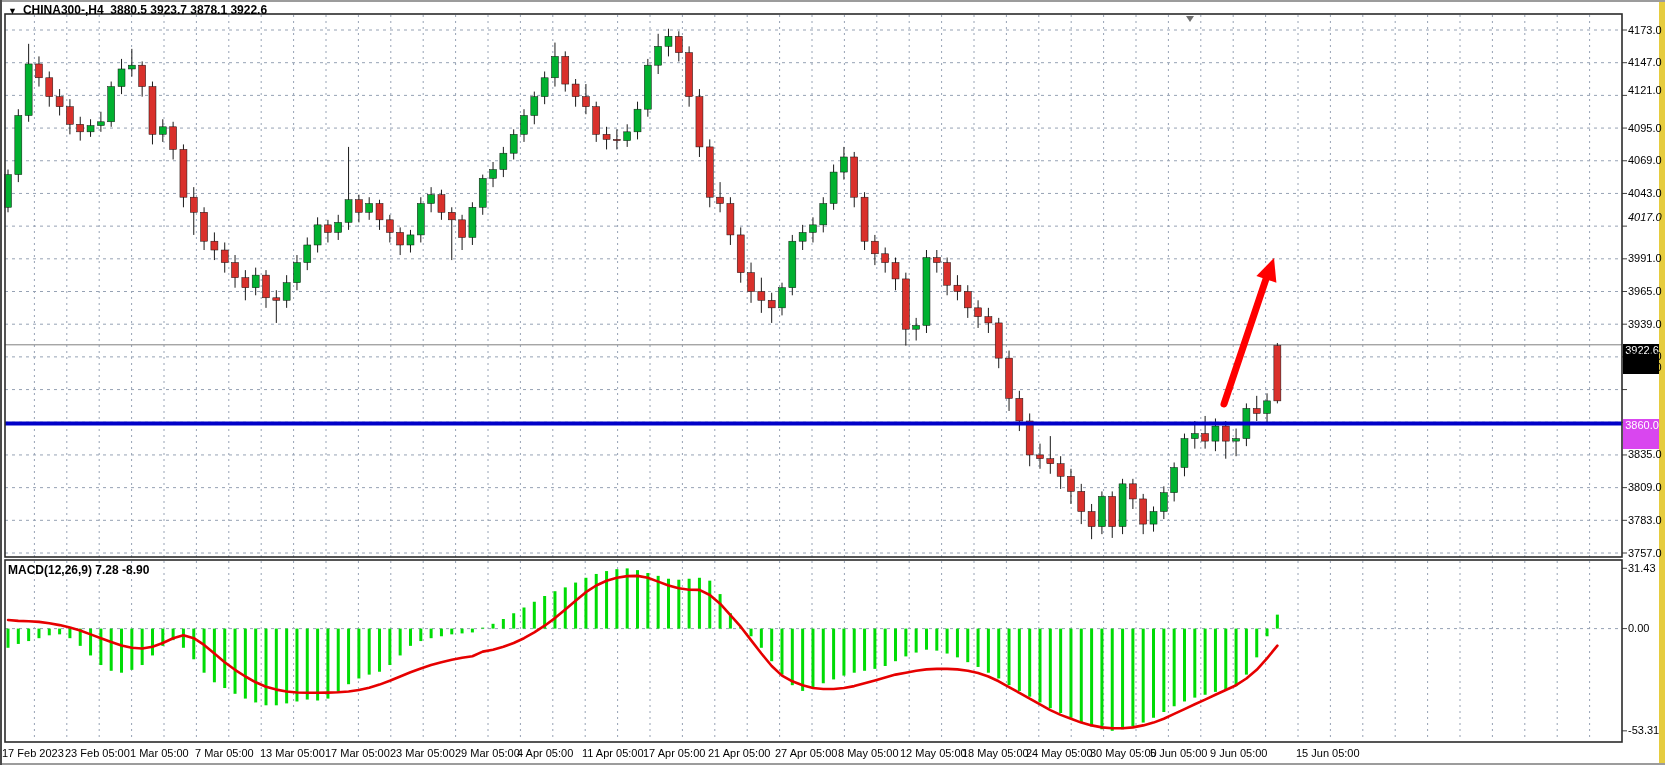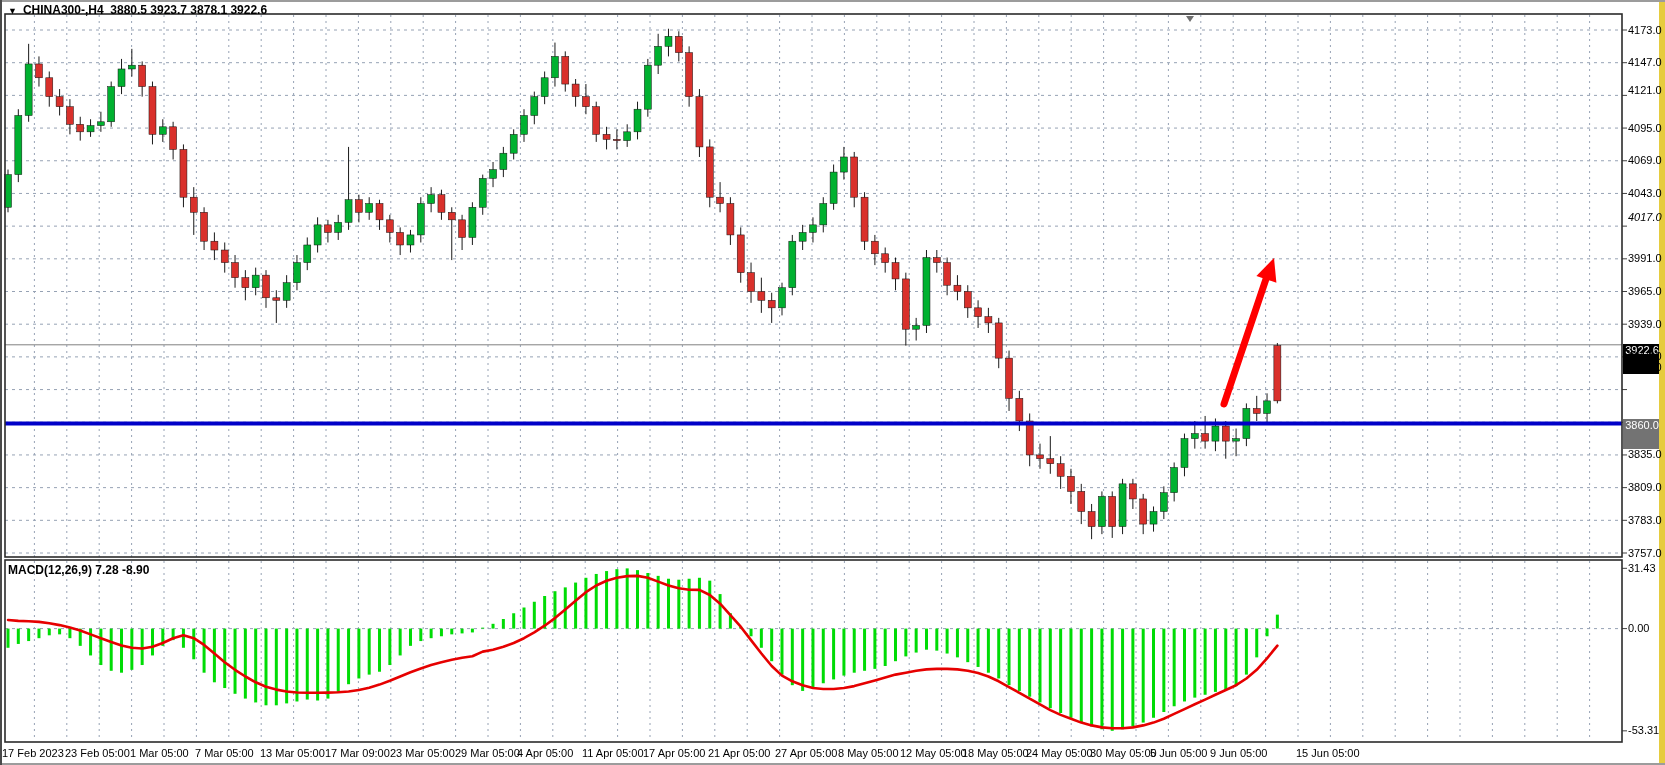--- a/index.html
+++ b/index.html
@@ -13,21 +13,21 @@
   #edge-right-yellow{position:absolute;left:1659px;top:2px;width:6px;height:761px;background:#e6cc3f;}
   #title-bar{position:absolute;left:8px;top:3px;color:#000;font-size:12px;font-weight:bold;
     white-space:nowrap;}
   #title-bar .caret{font-size:9px;margin-right:6px;}
   #macd-label{position:absolute;left:8px;top:563px;color:#000;font-size:12px;font-weight:bold;white-space:nowrap;}
   .ptick{position:absolute;left:1628px;width:36px;color:#000;font-size:11px;text-align:left;white-space:nowrap;}
   .ttick{position:absolute;top:747px;color:#000;font-size:11px;white-space:nowrap;}
   .badge{position:absolute;left:1623px;width:38px;height:30px;color:#fff;font-size:11px;
     text-align:center;line-height:13px;}
   #price-badge{background:#000;}
-  #hline-badge{background:#737373;}
+  #hline-badge{background:#d946ef;}
 </style>
 </head>
 <body>
 
 <div id="stage">
   <svg id="chart-svg" width="1665" height="765">
       <g>
         <line x1="34.4" y1="15" x2="34.4" y2="557" stroke="#96a2b4" stroke-width="1" stroke-dasharray="2,4"></line>
         <line x1="34.4" y1="561" x2="34.4" y2="741" stroke="#96a2b4" stroke-width="1" stroke-dasharray="2,4"></line>
         <line x1="66.8" y1="15" x2="66.8" y2="557" stroke="#96a2b4" stroke-width="1" stroke-dasharray="2,4"></line>
@@ -585,21 +585,21 @@
     <div class="ptick" style="top: 513.812px;">3783.0</div>
     <div class="ptick" style="top: 546.5px;">3757.0</div>
     <div class="ptick" style="top: 561.828px;">31.43</div>
     <div class="ptick" style="top: 622.1px;">0.00</div>
     <div class="ptick" style="top: 724.33px;">-53.31</div>
     <div class="ttick" style="left: 2px;">17 Feb 2023</div>
     <div class="ttick" style="left: 65px;">23 Feb 05:00</div>
     <div class="ttick" style="left: 130px;">1 Mar 05:00</div>
     <div class="ttick" style="left: 195px;">7 Mar 05:00</div>
     <div class="ttick" style="left: 260px;">13 Mar 05:00</div>
-    <div class="ttick" style="left: 325px;">17 Mar 09:00</div>
+    <div class="ttick" style="left: 325px;">17 Mar 05:00</div>
     <div class="ttick" style="left: 390px;">23 Mar 05:00</div>
     <div class="ttick" style="left: 455px;">29 Mar 05:00</div>
     <div class="ttick" style="left: 517px;">4 Apr 05:00</div>
     <div class="ttick" style="left: 582px;">11 Apr 05:00</div>
     <div class="ttick" style="left: 643px;">17 Apr 05:00</div>
     <div class="ttick" style="left: 708px;">21 Apr 05:00</div>
     <div class="ttick" style="left: 775px;">27 Apr 05:00</div>
     <div class="ttick" style="left: 838px;">8 May 05:00</div>
     <div class="ttick" style="left: 900px;">12 May 05:00</div>
     <div class="ttick" style="left: 962px;">18 May 05:00</div>

